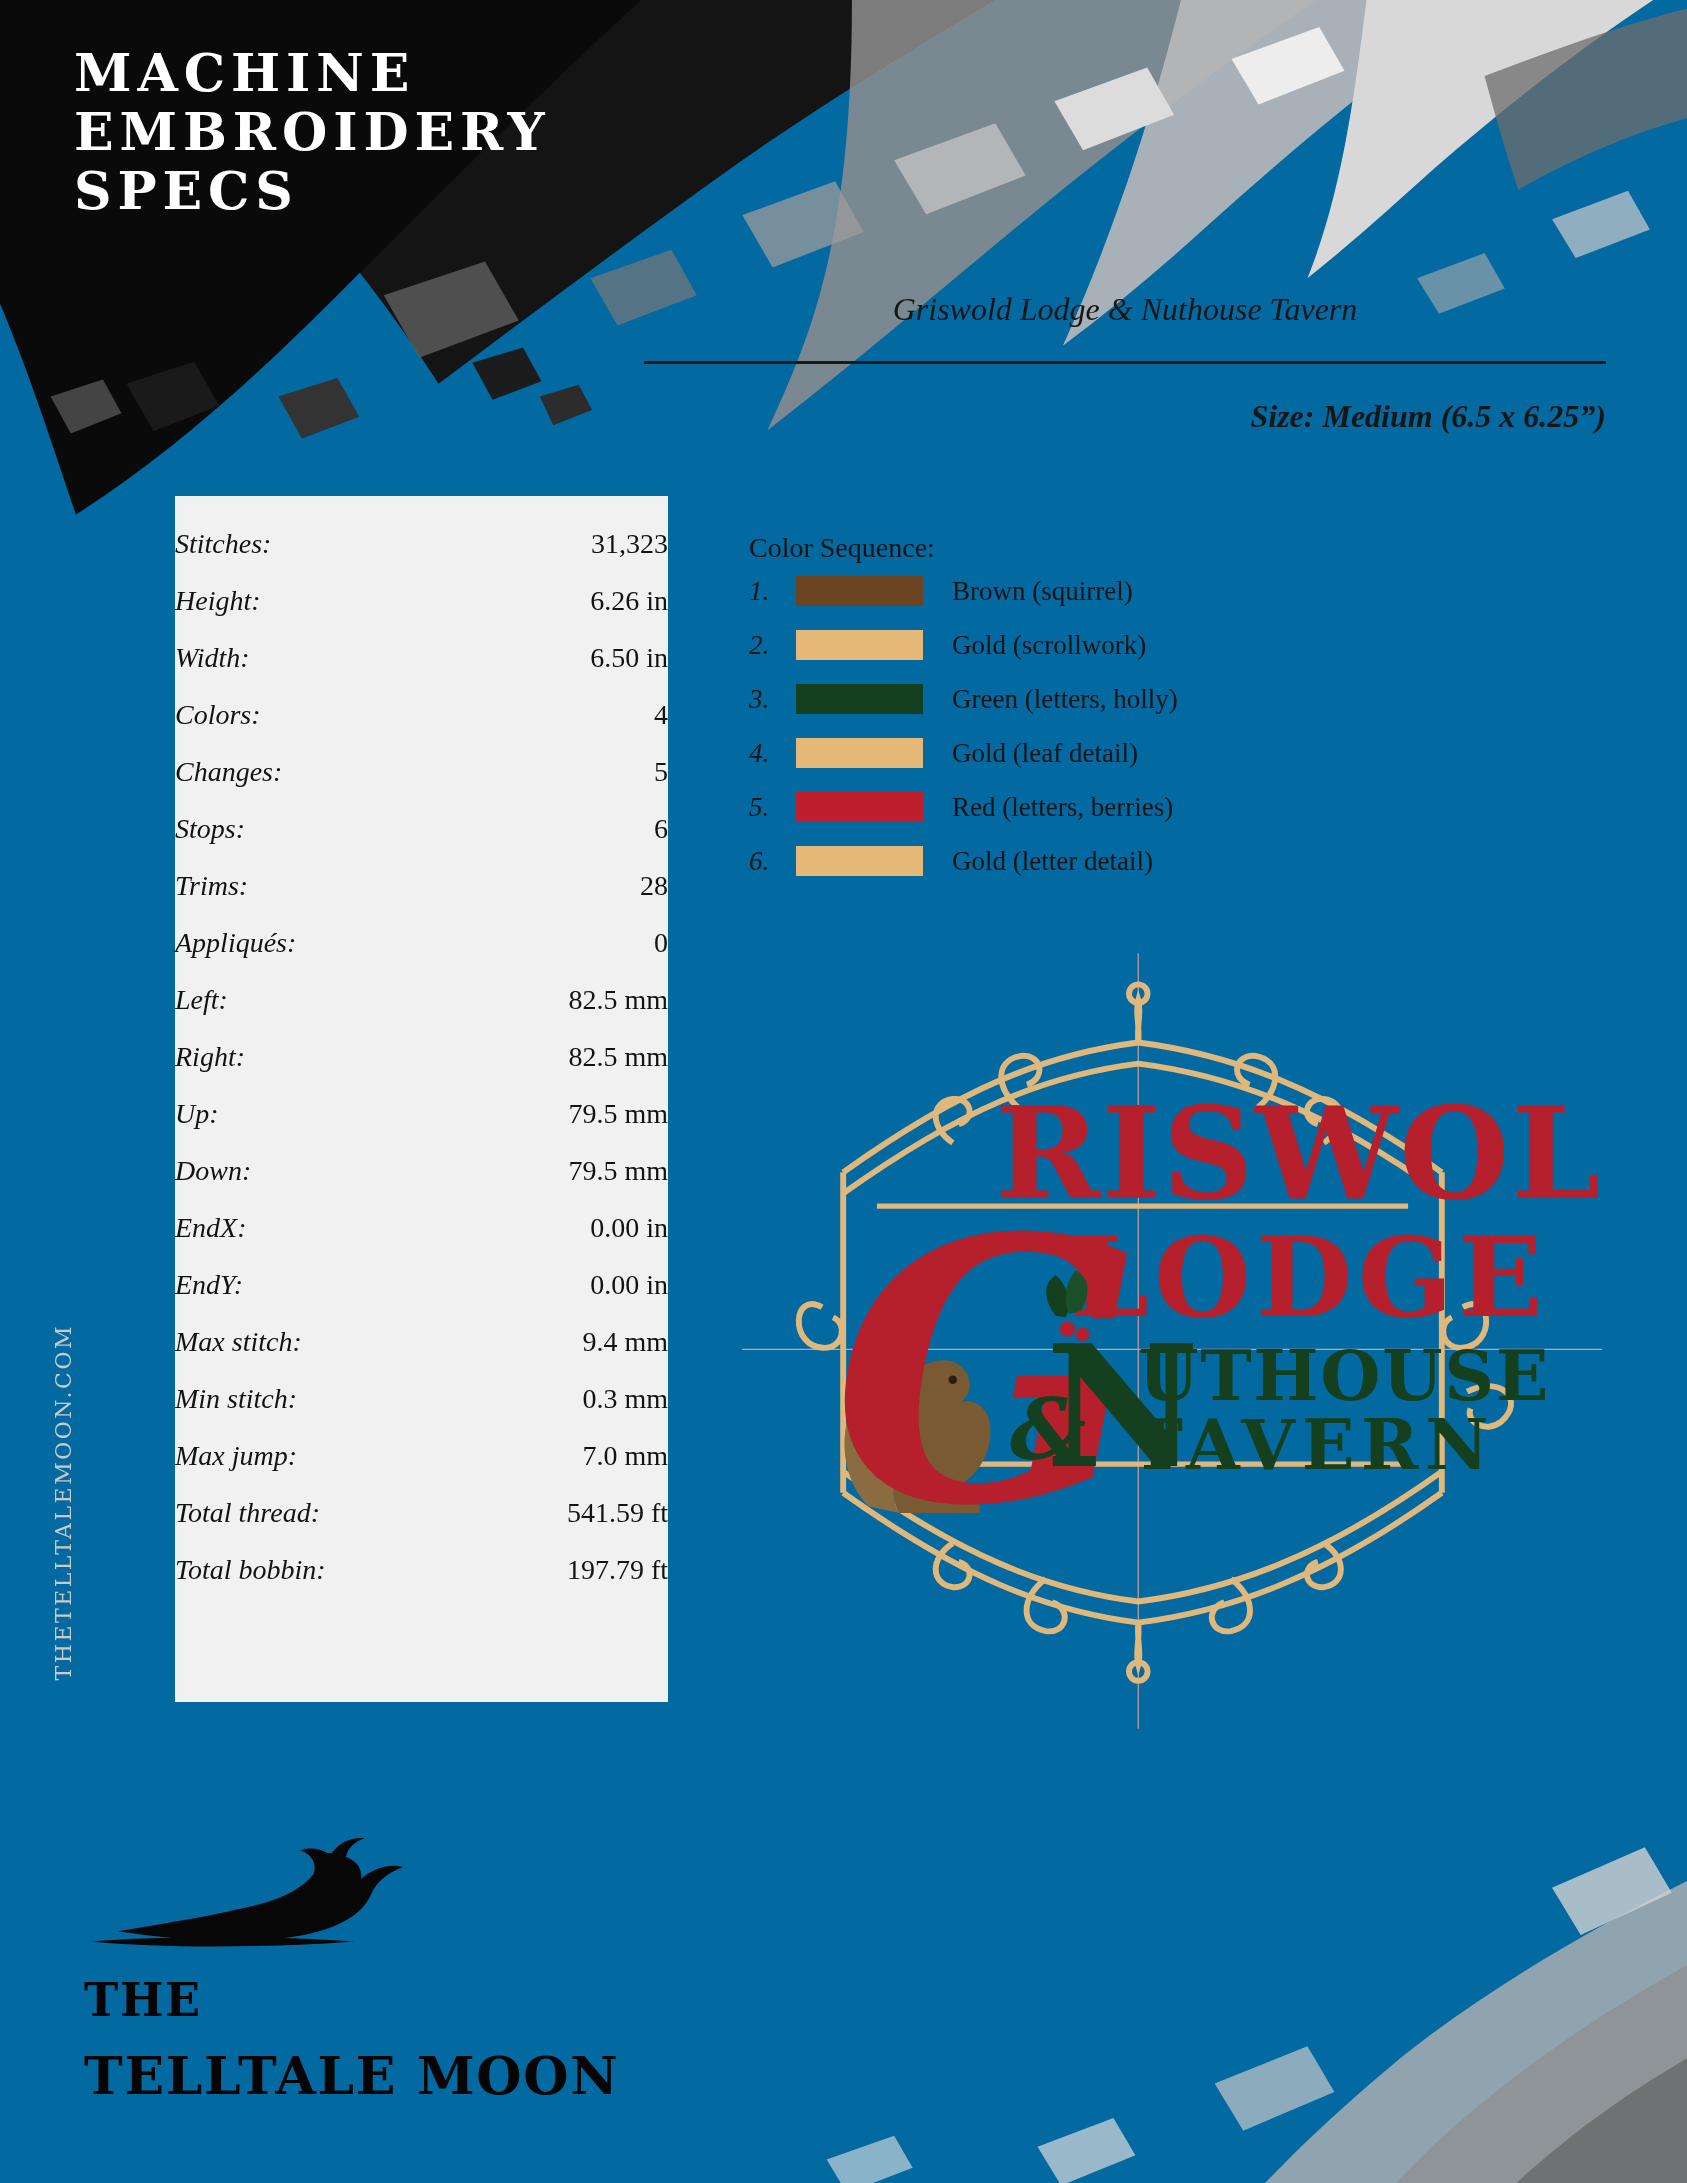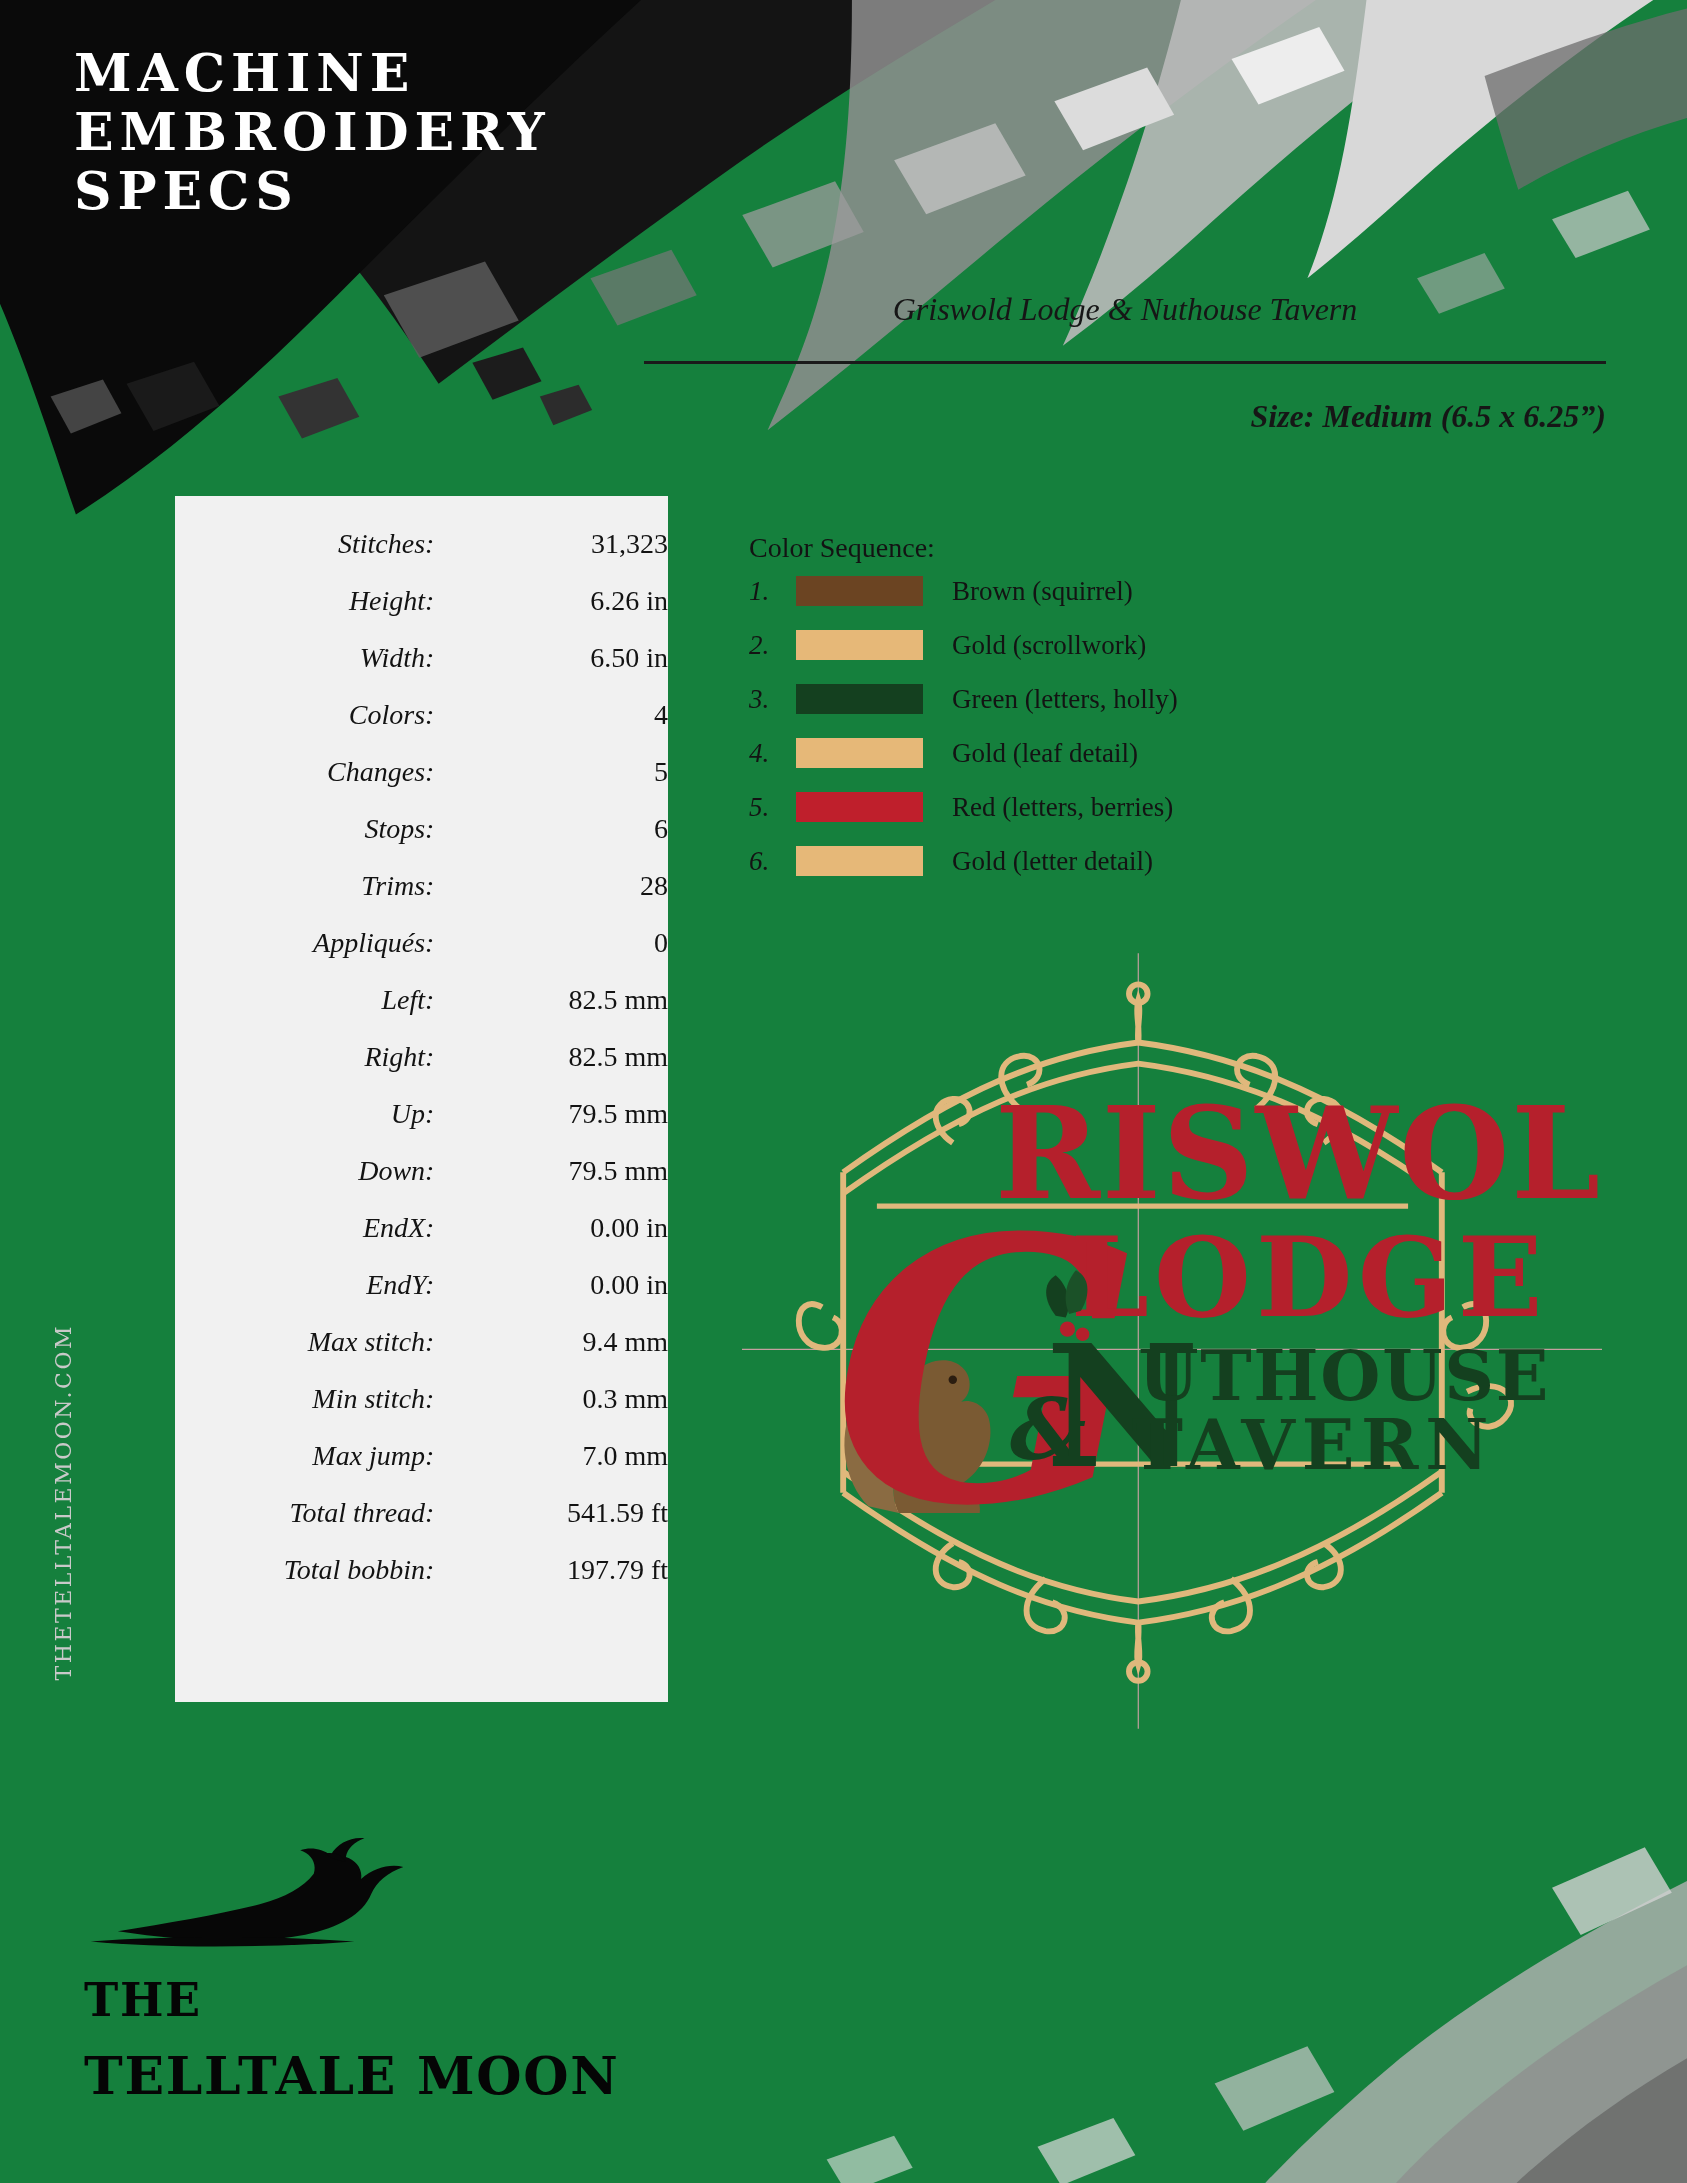--- a/index.html
+++ b/index.html
@@ -5,21 +5,21 @@
   * { box-sizing: border-box; margin: 0; padding: 0; }
   html, body {
     width: 1687px; height: 2183px;
     background: #ffffff;
     font-family: "Liberation Serif", serif;
     overflow: hidden;
   }
   .page {
     position: relative;
     width: 1687px; height: 2183px;
-    background: #15803d;
+    background: #0369a1;
     overflow: hidden;
   }
 
   
   .brush-layer { position: absolute; inset: 0; pointer-events: none; }
 
   
   .header-title {
     position: absolute;
     left: 74px; top: 44px;
@@ -83,21 +83,21 @@
     border-collapse: collapse;
   }
   .spec-table td {
     padding: 0 0 0 0;
     height: 57px;
     vertical-align: middle;
     font-size: 28px;
     color: #131313;
   }
   .spec-label {
-    text-align: right;
+    text-align: left;
     font-style: italic;
     padding-right: 18.6px !important;
     width: 278px;
     white-space: nowrap;
   }
   .spec-value {
     text-align: right;
     padding-left: 8.4px !important;
     white-space: nowrap;
   }

